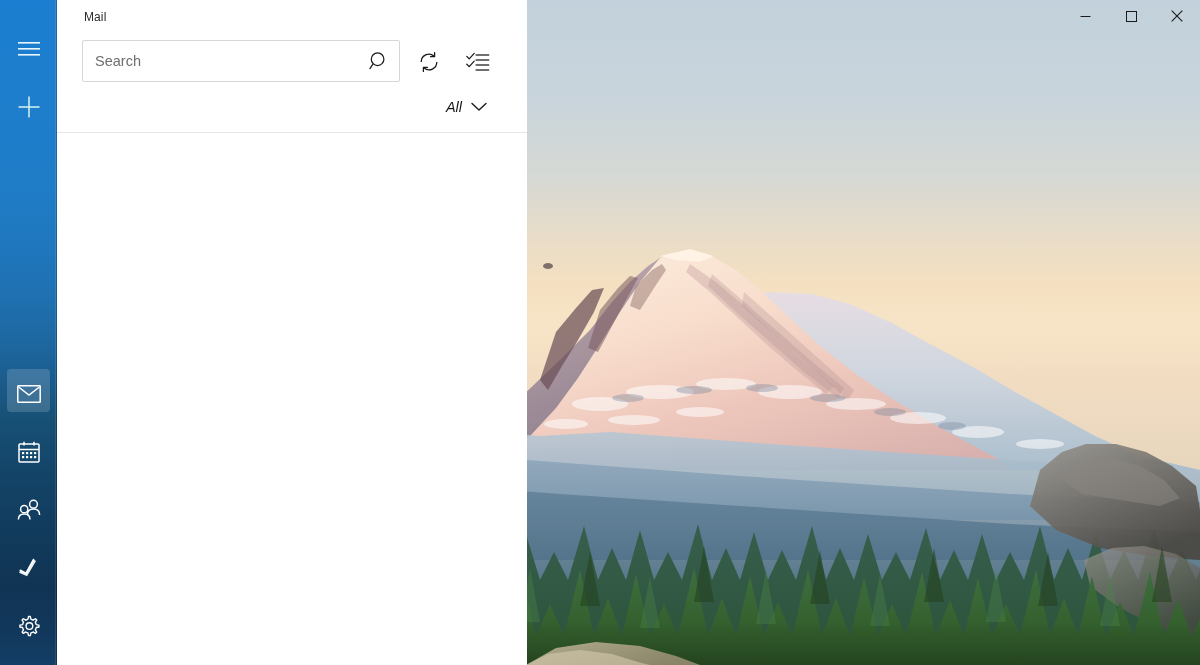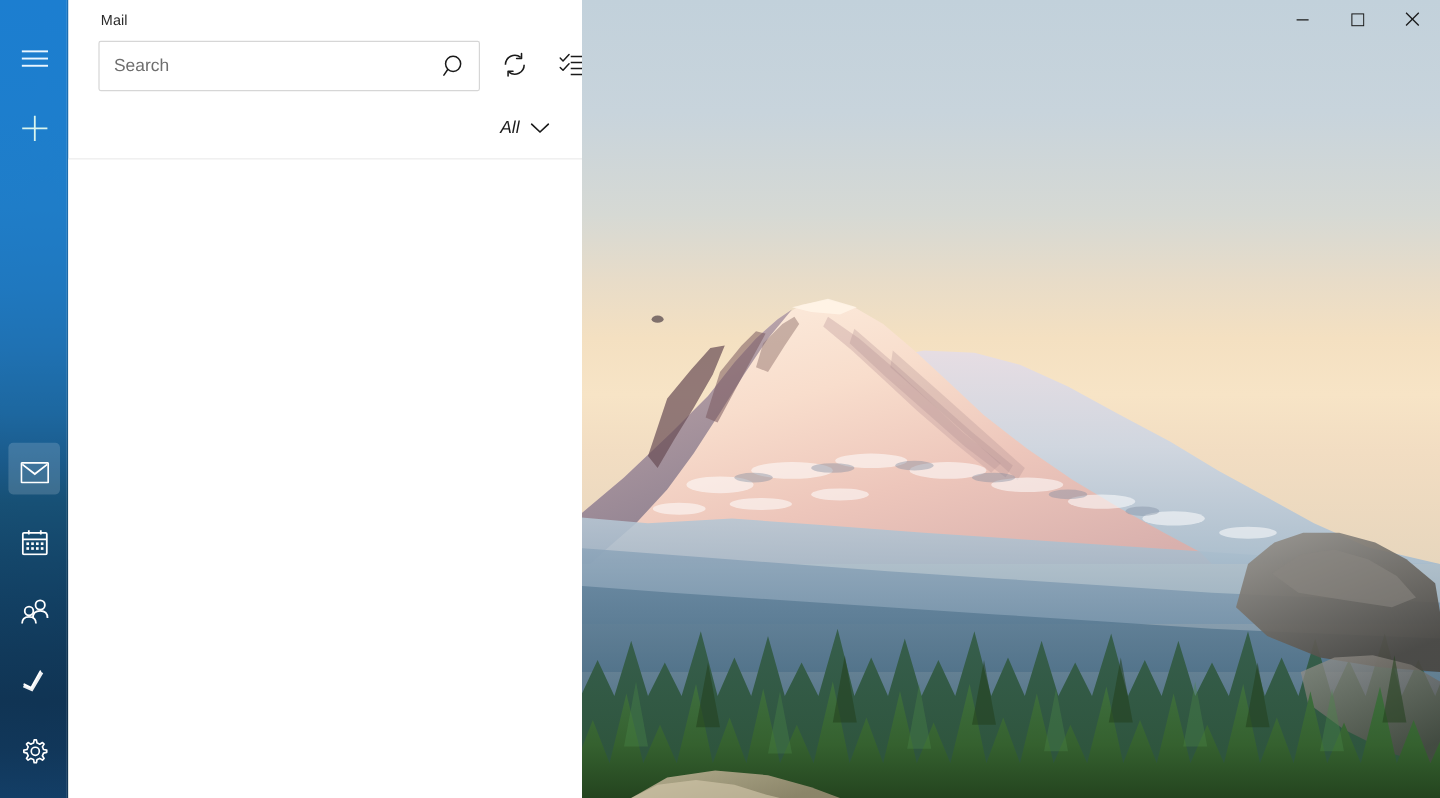--- a/index.html
+++ b/index.html
@@ -44,21 +44,21 @@
   .wc-btn {
     width: 46px; height: 32px;
     display: flex; align-items: center; justify-content: center;
     cursor: default;
   }
   .wc-btn svg { display: block; }
 
   
   .app-window {
     position: absolute; left: 0; top: 0;
-    width: 485px; height: 665px;
+    width: 527px; height: 665px;
     overflow: hidden;
     z-index: 20;
     display: flex;
   }
 
   
   .rail {
     position: relative;
     width: 57px; height: 665px;
     flex: 0 0 57px;
@@ -117,21 +117,21 @@
   }
   .app-title {
     font-size: 12px; color: #2b2b2b;
     letter-spacing: 0.1px;
   }
   .command-bar {
     flex: 0 0 auto;
     padding: 0 0 0 25px;
   }
   .search-row {
-    display: flex; align-items: flex-start;
+    display: flex; align-items: flex-end;
     height: 48px;
   }
   .search-box {
     position: relative;
     width: 318px; height: 42px;
     border: 1px solid #d6d6d6;
     background: #fff;
     display: flex; align-items: center;
     border-radius: 2px;
   }

